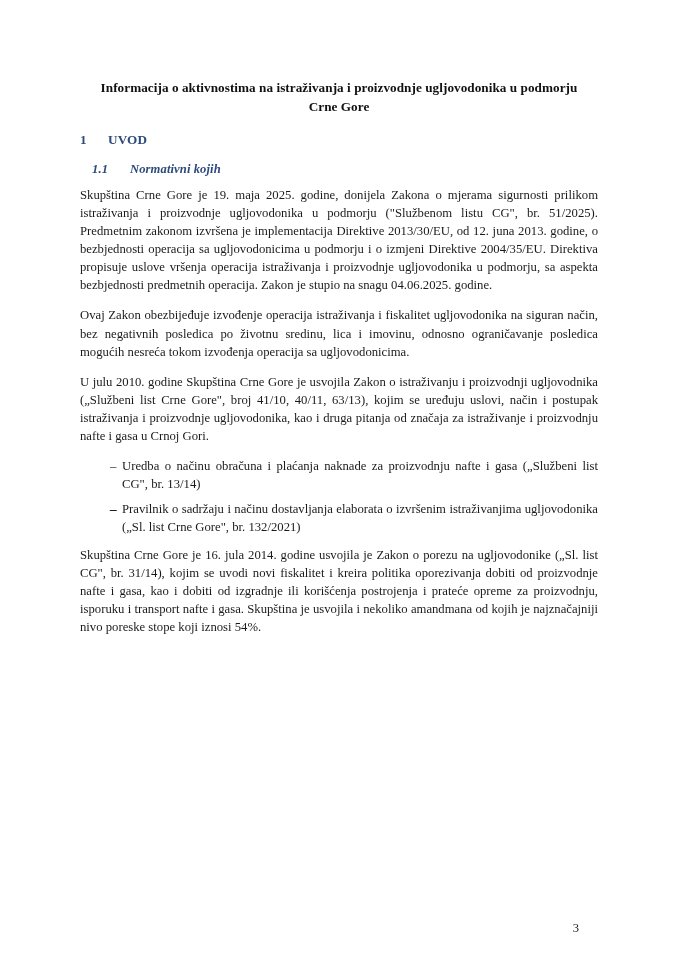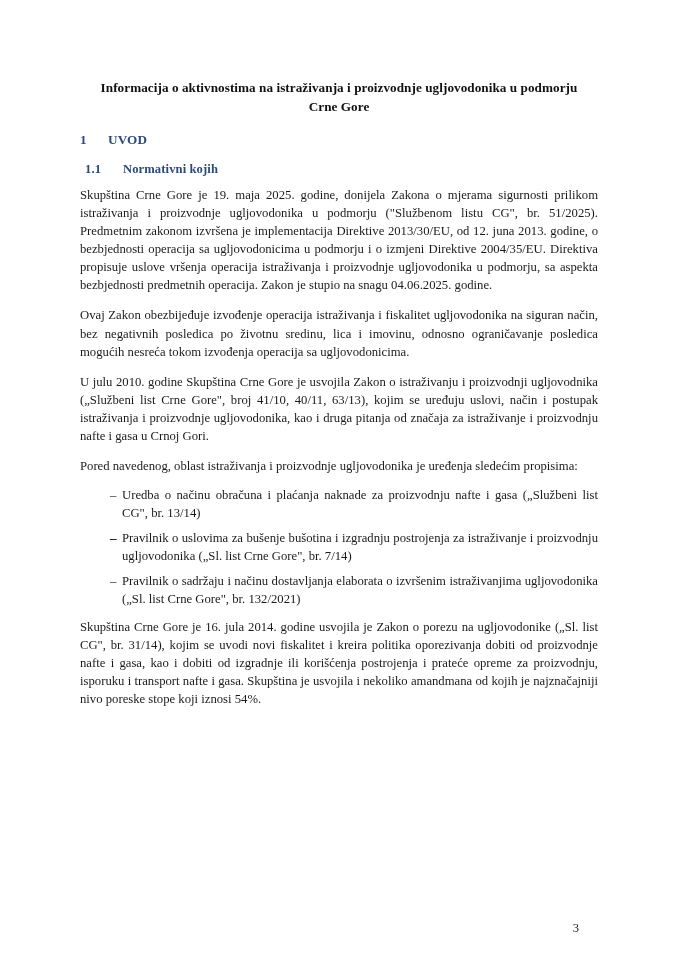--- a/index.html
+++ b/index.html
@@ -53,22 +53,23 @@
   .h1 .num {
     width: 28px;
     flex: 0 0 28px;
   }
   .h2 {
     display: flex;
     align-items: baseline;
     font-size: 12.6px;
     font-weight: bold;
     color: #2c4a7c;
-    margin: 14px 0 9px 5px;
+    margin: 14px 0 9px 12px;
     letter-spacing: 0.1px;
+    font-style: italic;
   }
   .h2 .num {
     width: 38px;
     flex: 0 0 38px;
   }
   p.body {
     font-size: 12.7px;
     line-height: 1.42;
     text-align: justify;
     text-justify: inter-word;
@@ -123,36 +124,34 @@
       <span class="num">1.1</span>
       <span>Normativni kojih</span>
     </div>
 
     <p class="body">Skupština Crne Gore je 19. maja 2025. godine, donijela Zakona o mjerama sigurnosti prilikom istraživanja i proizvodnje ugljovodonika u podmorju ("Službenom listu CG", br. 51/2025). Predmetnim zakonom izvršena je implementacija Direktive 2013/30/EU, od 12. juna 2013. godine, o bezbjednosti operacija sa ugljovodonicima u podmorju i o izmjeni Direktive 2004/35/EU. Direktiva propisuje uslove vršenja operacija istraživanja i proizvodnje ugljovodonika u podmorju, sa aspekta bezbjednosti predmetnih operacija. Zakon je stupio na snagu 04.06.2025. godine.</p>
 
     <p class="body">Ovaj Zakon obezbijeđuje izvođenje operacija istraživanja i fiskalitet ugljovodonika na siguran način, bez negativnih posledica po životnu sredinu, lica i imovinu, odnosno ograničavanje posledica mogućih nesreća tokom izvođenja operacija sa ugljovodonicima.</p>
 
     <p class="body">U julu 2010. godine Skupština Crne Gore je usvojila Zakon o istraživanju i proizvodnji ugljovodnika („Službeni list Crne Gore", broj 41/10, 40/11, 63/13), kojim se uređuju uslovi, način i postupak istraživanja i proizvodnje ugljovodonika, kao i druga pitanja od značaja za istraživanje i proizvodnju nafte i gasa u Crnoj Gori.</p>
 
-    <p class="body tight">Pored navedenog, oblast istraživanja i proizvodnje ugljovodonika je uređenja sledećim propisima:</p>
 
     <ul class="dash-list">
       <li>
         <span class="dash">–</span>
         <span>Uredba o načinu obračuna i plaćanja naknade za proizvodnju nafte i gasa („Službeni list CG", br. 13/14)</span>
       </li>
       <li>
         <span class="dash">–</span>
       </li>
       <li>
         <span class="dash">–</span>
       </li>
       <li>
         <span class="dash">–</span>
-        <span>Pravilnik o uslovima za bušenje bušotina i izgradnju postrojenja za istraživanje i proizvodnju ugljovodonika („Sl. list Crne Gore", br. 7/14)</span>
       </li>
       <li>
         <span class="dash">–</span>
         <span>Pravilnik o sadržaju i načinu dostavljanja elaborata o izvršenim istraživanjima ugljovodonika („Sl. list Crne Gore", br. 132/2021)</span>
       </li>
     </ul>
 
     <p class="body">Skupština Crne Gore je 16. jula 2014. godine usvojila je Zakon o porezu na ugljovodonike („Sl. list CG", br. 31/14), kojim se uvodi novi fiskalitet i kreira politika oporezivanja dobiti od proizvodnje nafte i gasa, kao i dobiti od izgradnje ili korišćenja postrojenja i prateće opreme za proizvodnju, isporuku i transport nafte i gasa. Skupština je usvojila i nekoliko amandmana od kojih je najznačajniji nivo poreske stope koji iznosi 54%.</p>
 
   </div>

